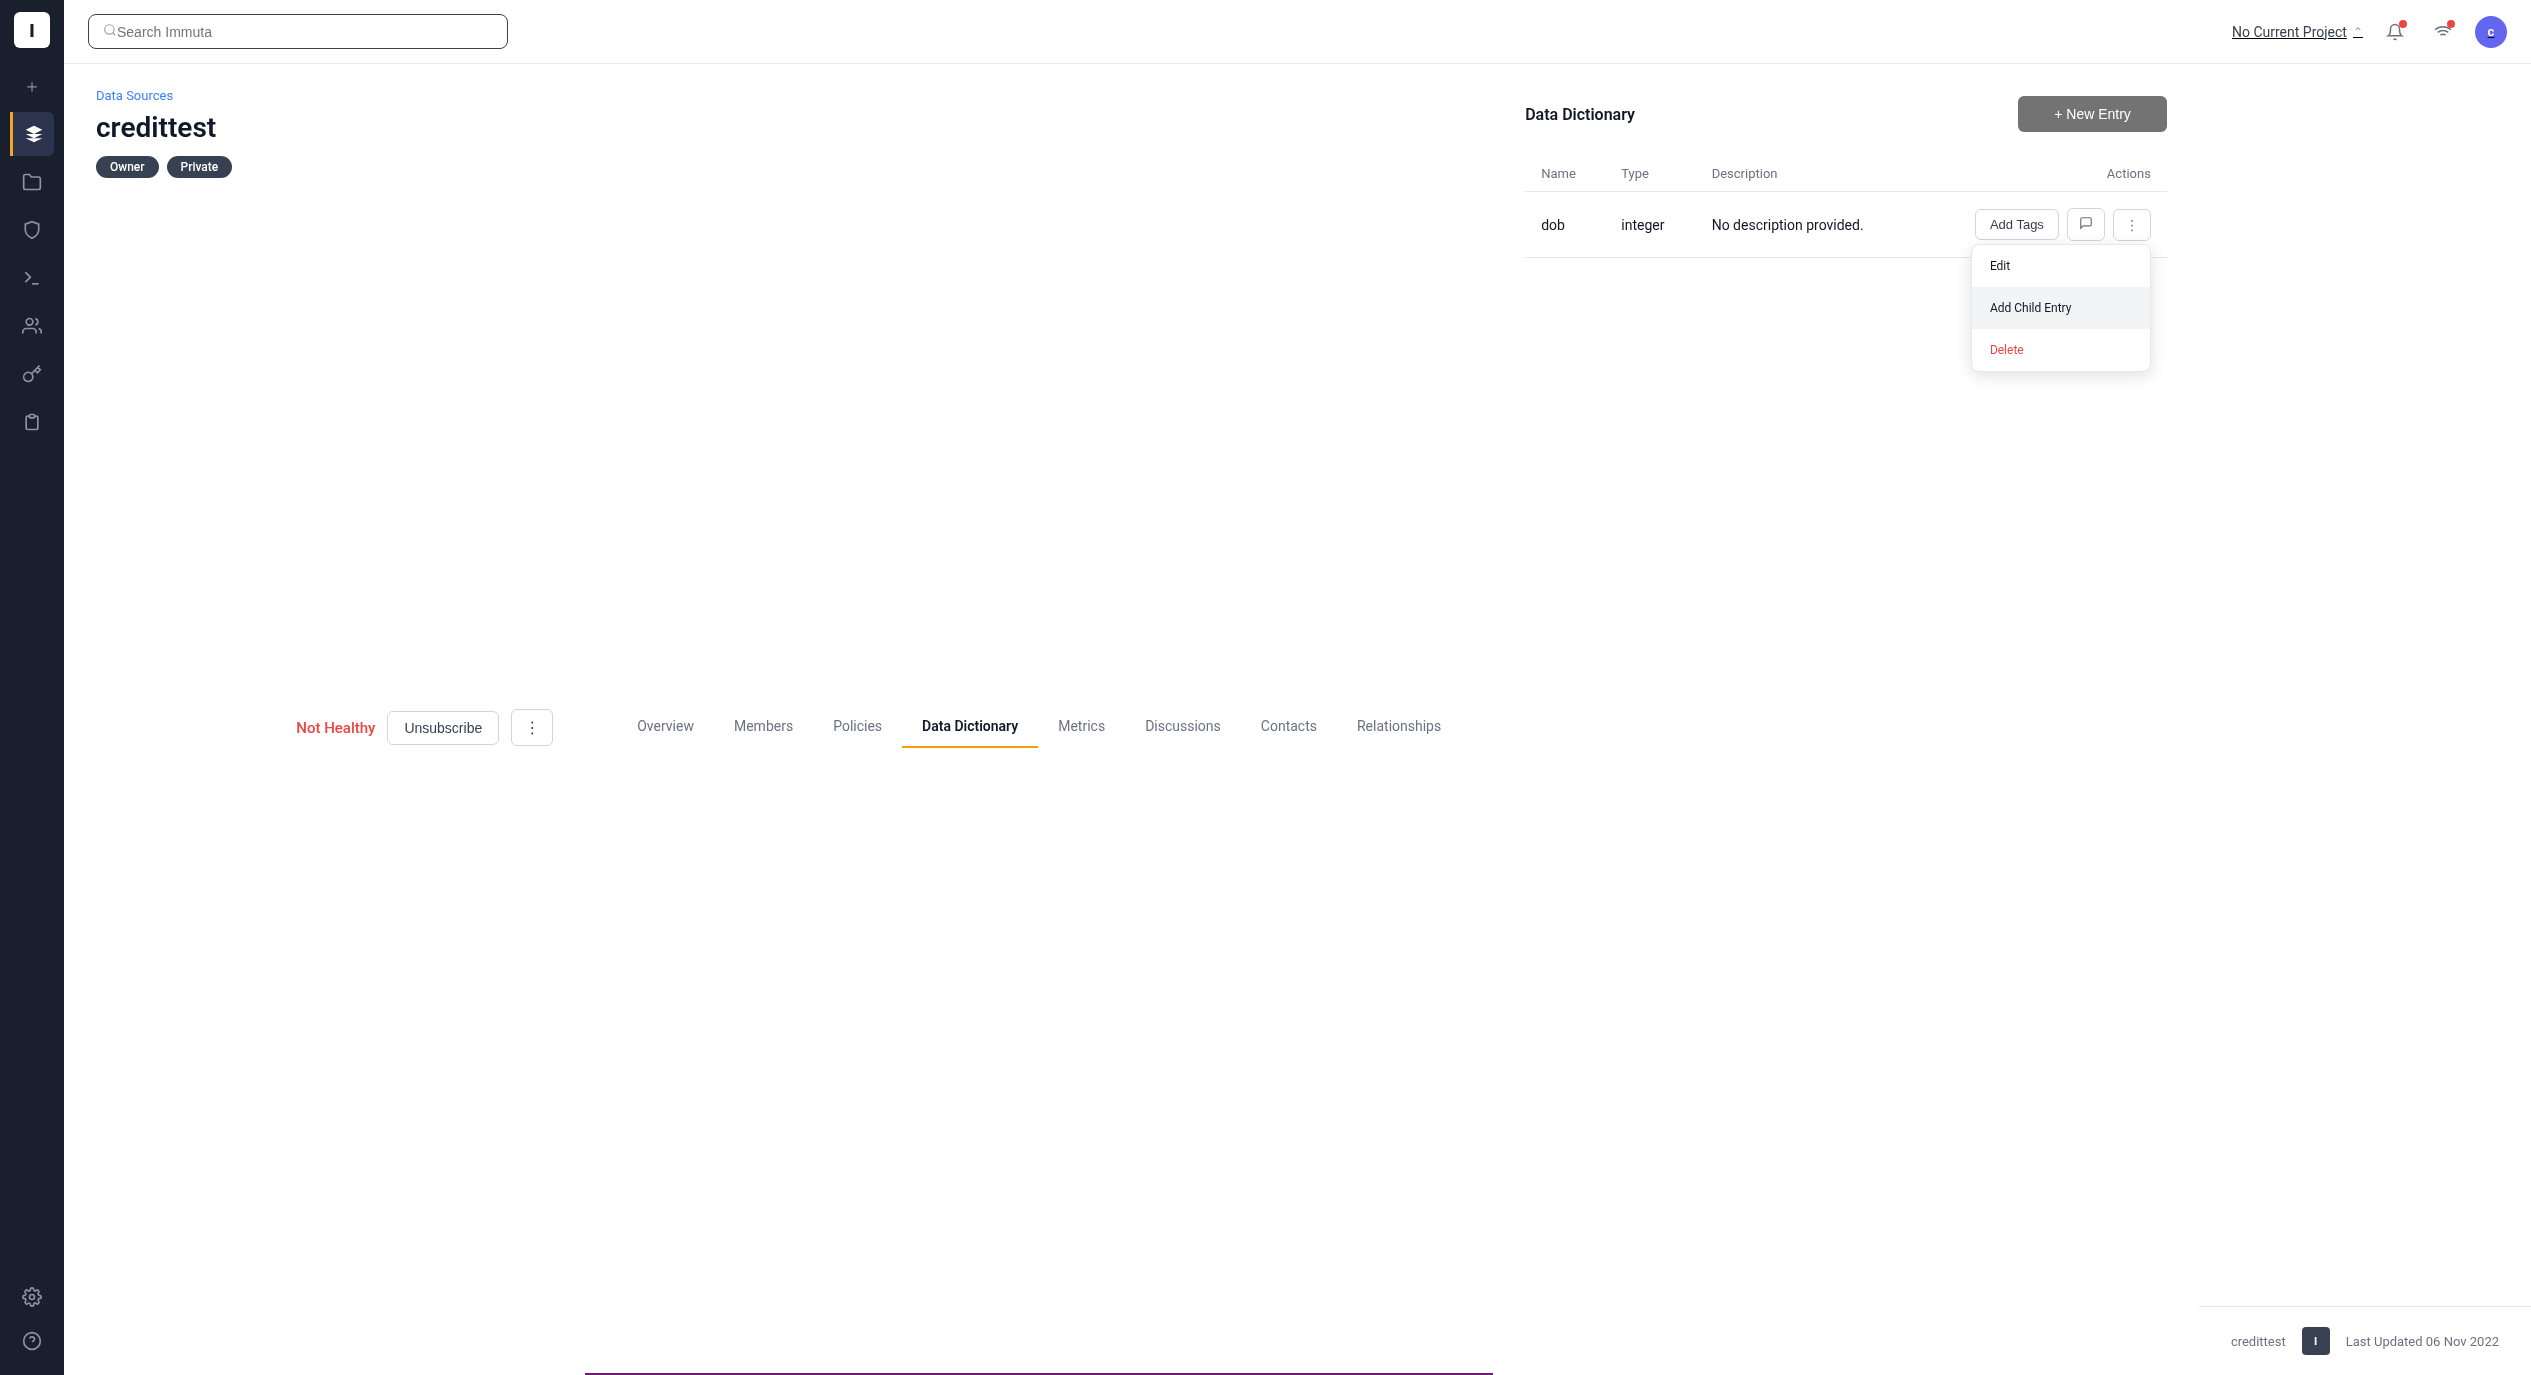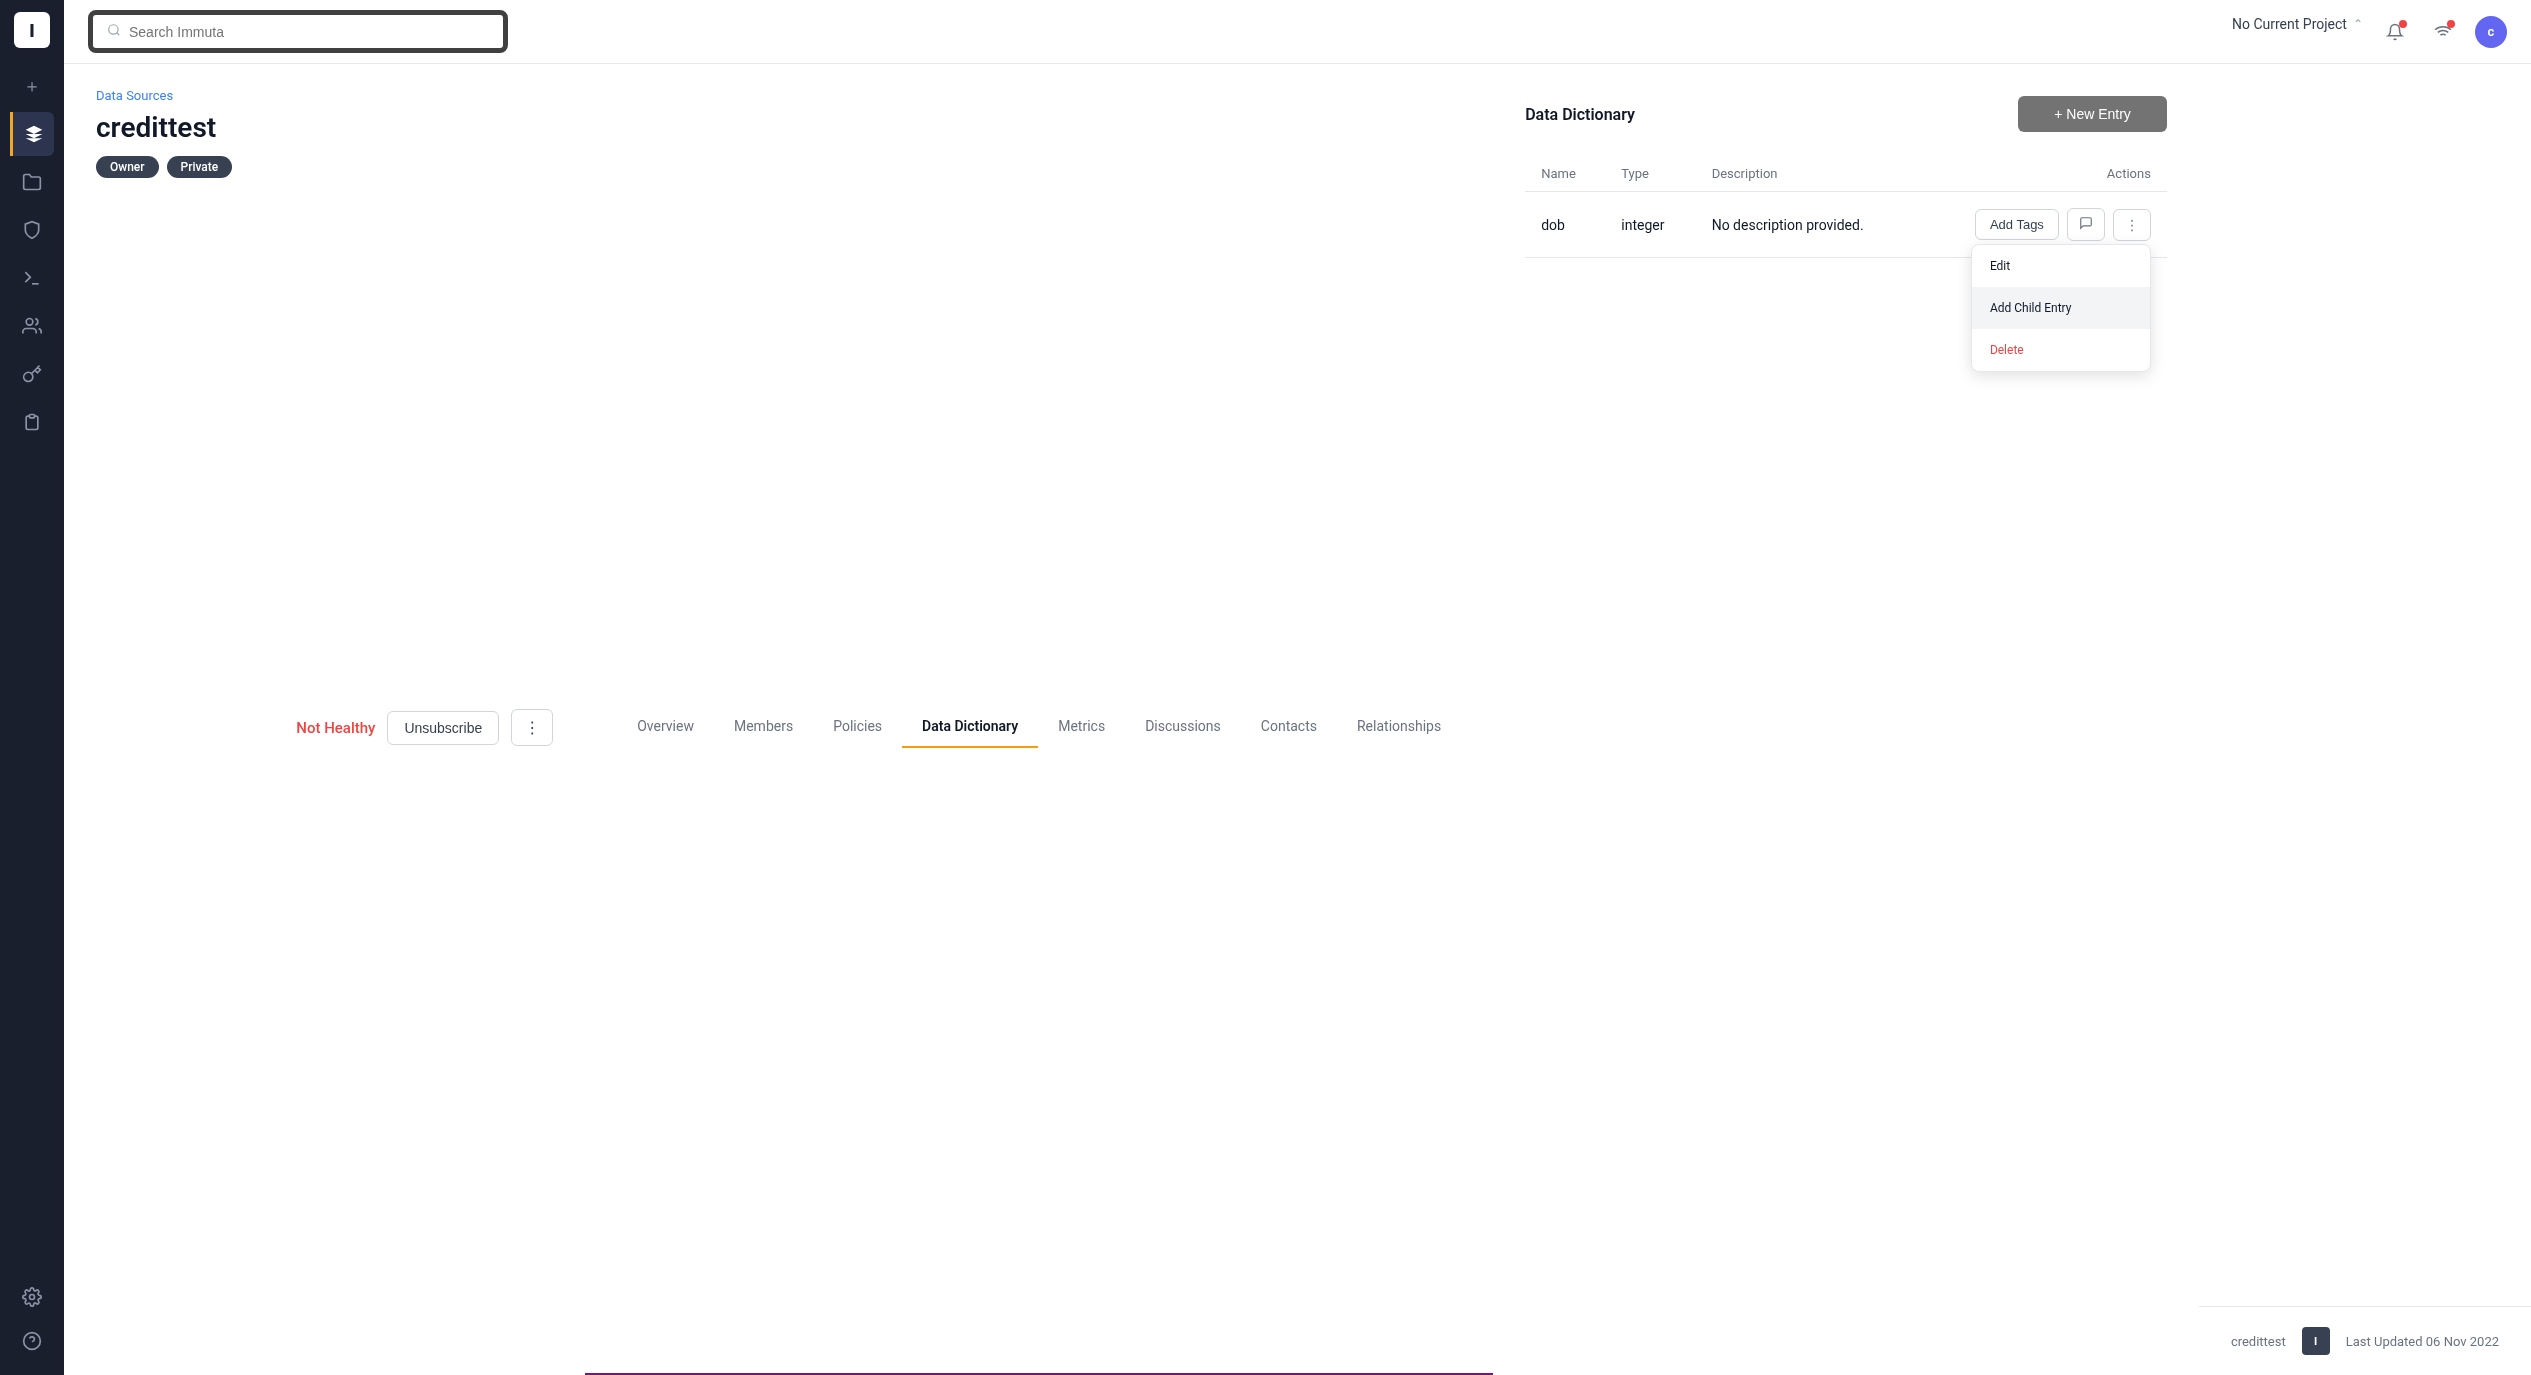--- a/index.html
+++ b/index.html
@@ -44,36 +44,35 @@
       height: 64px;
       border-bottom: 1px solid #e8eaed;
       display: flex; align-items: center;
       padding: 0 24px;
       gap: 16px;
       flex-shrink: 0;
     }
     .search-box {
       display: flex; align-items: center;
       background: #fff;
-      border: 5px solid #404040;
+      border: 1px solid #404040;
       border-radius: 8px;
       padding: 8px 14px;
-      gap: 8px;
       width: 420px;
     }
     .search-box input {
       border: none; outline: none;
       font-size: 14px; color: #374151;
       width: 100%;
       background: transparent;
     }
     .search-icon { color: #9ca3af; font-size: 14px; }
     .topbar-right {
       margin-left: auto;
-      display: flex; align-items: flex-start; gap: 16px;
+      display: flex; align-items: center; gap: 16px; text-decoration: underline;
     }
     .project-selector {
       display: flex; align-items: center; gap: 6px;
       font-size: 14px; color: #374151;
       cursor: pointer;
     }
     .project-selector .chevron { color: #9ca3af; font-size: 12px; }
     .topbar-icon {
       width: 32px; height: 32px;
       display: flex; align-items: center; justify-content: center;

